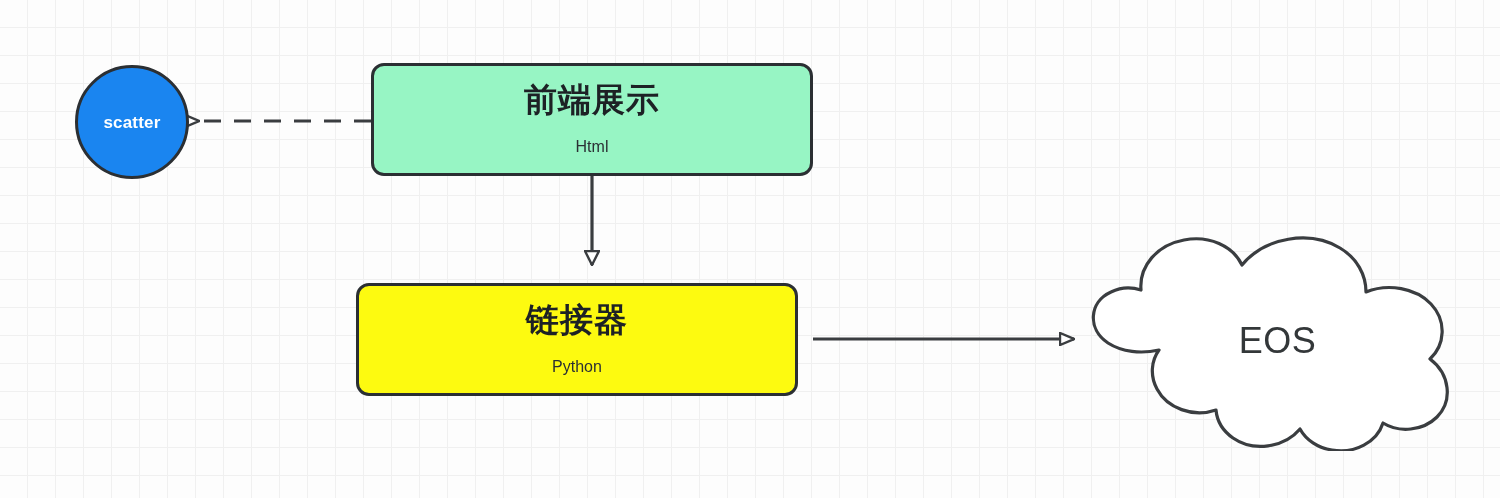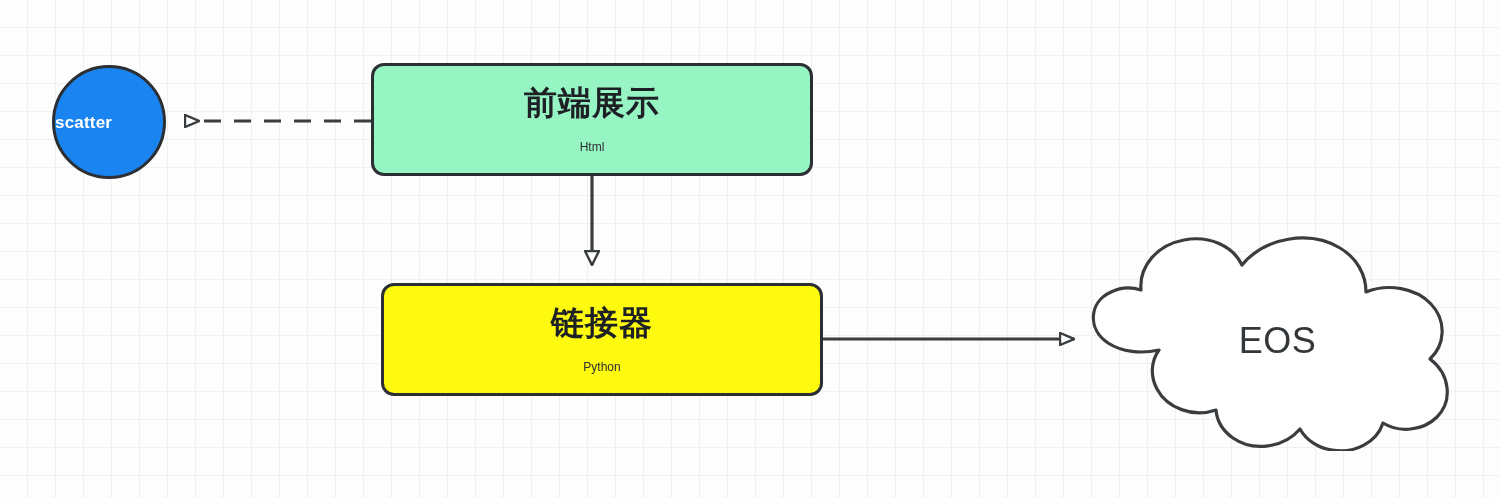--- a/index.html
+++ b/index.html
@@ -32,31 +32,31 @@
     left: 0;
     top: 0;
     width: 1500px;
     height: 498px;
     pointer-events: none;
   }
 
   
   .node-circle {
     position: absolute;
-    left: 52px;
+    left: 75px;
     top: 65px;
     width: 114px;
     height: 114px;
     border-radius: 50%;
     background: #1a85f0;
     border: 3px solid #2b2f33;
     box-sizing: border-box;
     display: flex;
     align-items: center;
-    justify-content: flex-start;
+    justify-content: center;
   }
   .node-circle .label {
     color: #ffffff;
     font-size: 17px;
     font-weight: bold;
     letter-spacing: 0.2px;
     line-height: 1;
   }
 
   
@@ -71,35 +71,35 @@
     justify-content: center;
   }
   .node-rect .title {
     font-size: 33px;
     font-weight: bold;
     color: #1d2125;
     line-height: 1.12;
     letter-spacing: 1px;
   }
   .node-rect .subtitle {
-    font-size: 12px;
+    font-size: 16px;
     font-weight: normal;
     color: #2b3034;
     line-height: 1.2;
     margin-top: 18px;
   }
   #node-frontend {
     left: 371px;
     top: 63px;
     width: 442px;
     height: 113px;
     background: #97f5c4;
   }
   #node-linker {
-    left: 381px;
+    left: 356px;
     top: 283px;
     width: 442px;
     height: 113px;
     background: #fdfa10;
   }
 
   
   #node-cloud {
     position: absolute;
     left: 1085px;

